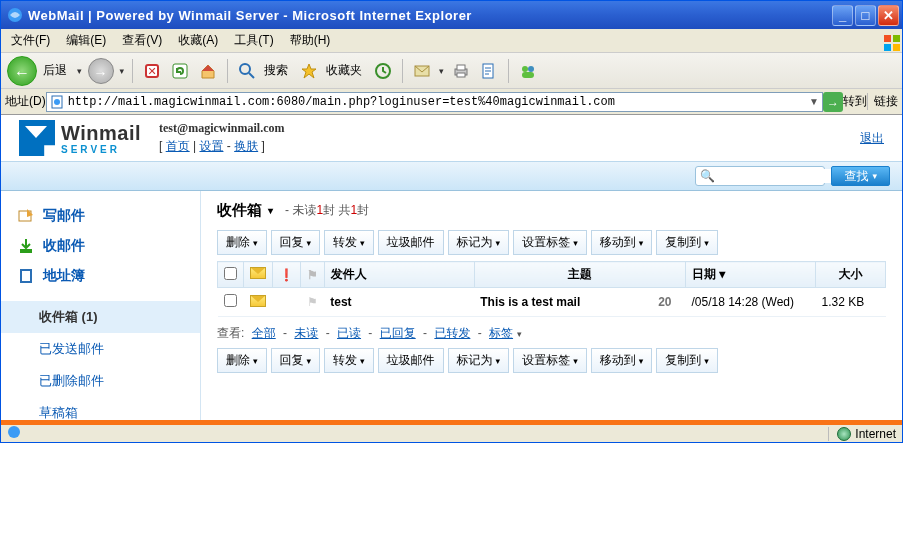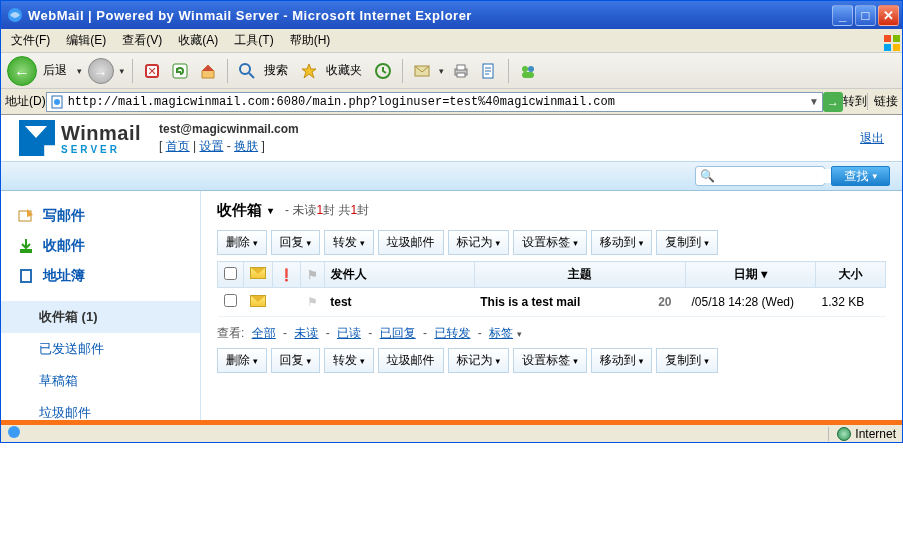--- a/index.html
+++ b/index.html
@@ -41,21 +41,21 @@
 .content { flex: 1; background: #fff; border: 0; display: flex; flex-direction: column; overflow: hidden; }
 
 .wm-header { height: 46px; background: #fff; display: flex; align-items: center; padding: 0 18px; gap: 18px; }
 .logo { display: flex; align-items: center; gap: 6px; }
 .logo .mark { width: 36px; height: 36px; background: #0070C0; clip-path: polygon(0 0,100% 0,100% 70%,70% 70%,70% 100%,0 100%); position: relative; }
 .logo .mark::after { content:""; position:absolute; top:6px; left:6px; width:22px; height:12px; background:#fff; clip-path: polygon(0 0,100% 0,50% 100%);}
 .logo .text { line-height: 1.1; }
 .logo .text .t1 { font-size: 20px; font-weight: bold; color: #333; letter-spacing: .5px;}
 .logo .text .t2 { font-size: 10px; font-weight: bold; color: #0B90D0; letter-spacing: 3px; }
 .wm-userbox { font-size: 12px; color: #333; }
-.wm-userbox .email { font-weight: bold; }
+.wm-userbox .email { font-weight: bold; font-family: Liberation Serif, serif; }
 .wm-userbox .links a { color: #0A5AB4; text-decoration: underline; }
 .wm-userbox .links { margin-top: 2px; }
 .wm-exit { margin-left: auto; color: #0A5AB4; text-decoration: underline; font-size: 12px; }
 
 .wm-searchbar { height: 30px; background: linear-gradient(#E9F4FC,#CBE6F8); border-top: 1px solid #BBD8ED; border-bottom: 1px solid #9AC2DD; display: flex; align-items: center; justify-content: flex-end; padding: 0 12px; gap: 6px; }
 .wm-searchbar .sbox { width: 130px; height: 20px; background: #fff; border: 1px solid #9AC2DD; border-radius: 3px; display: flex; align-items: center; padding: 0 4px; }
 .wm-searchbar .sbox .sicon { color: #888; font-size: 12px; margin-right: 3px; }
 .wm-searchbar .sbox input { flex: 1; border: none; outline: none; font-size: 12px; }
 .wm-searchbar .sbtn { height: 20px; padding: 0 12px; background: linear-gradient(#5BB8F5,#1A7FCC); color: #fff; border: 1px solid #1A7FCC; border-radius: 2px; font-size: 12px; display: flex; align-items: center; }
 
@@ -293,20 +293,21 @@
                   <rect x="3" y="2" width="12" height="14" fill="#2A6FB5"></rect>
                   <rect x="5" y="4" width="8" height="10" fill="#fff"></rect>
                 </svg>
               </span>
             <span>地址簿</span>
           </a>
         </div>
         <div class="folders">
           <div class="fitem active">收件箱 (1)</div>
           <div class="fitem">已发送邮件</div>
+          <div class="fitem">已删除邮件</div>
           <div class="fitem">草稿箱</div>
           <div class="fitem">垃圾邮件</div>
         </div>
         <div class="side-other">
           <span class="plus">+</span>
           <span>垃圾邮件</span>
           <span class="tri">▸</span>
         </div>
       </div>
 
@@ -355,21 +356,21 @@
 
         <table class="mailtable">
           <thead>
             <tr>
               <th class="chk"><input type="checkbox" style=""></th>
               <th class="ic"><span class="envelope"></span></th>
               <th class="ic" style="color:#C33;">❗</th>
               <th class="ic" style="color:#bbb;">⚑</th>
               <th class="sender">发件人</th>
               <th style="text-align:center;">主题</th>
-              <th class="date" style="text-align:center;"><span>日期</span> <span class="tri">▾</span></th>
+              <th class="date" style="text-align:left;"><span>日期</span> <span class="tri">▾</span></th>
               <th class="size" style="text-align:center;">大小</th>
             </tr>
           </thead>
           <tbody>
             <tr>
               <td class="chk"><input type="checkbox" style=""></td>
               <td class="ic"><span class="envelope"></span></td>
               <td class="ic"></td>
               <td class="ic" style="color:#ccc;">⚑</td>
               <td style="font-weight:bold;">test</td>

